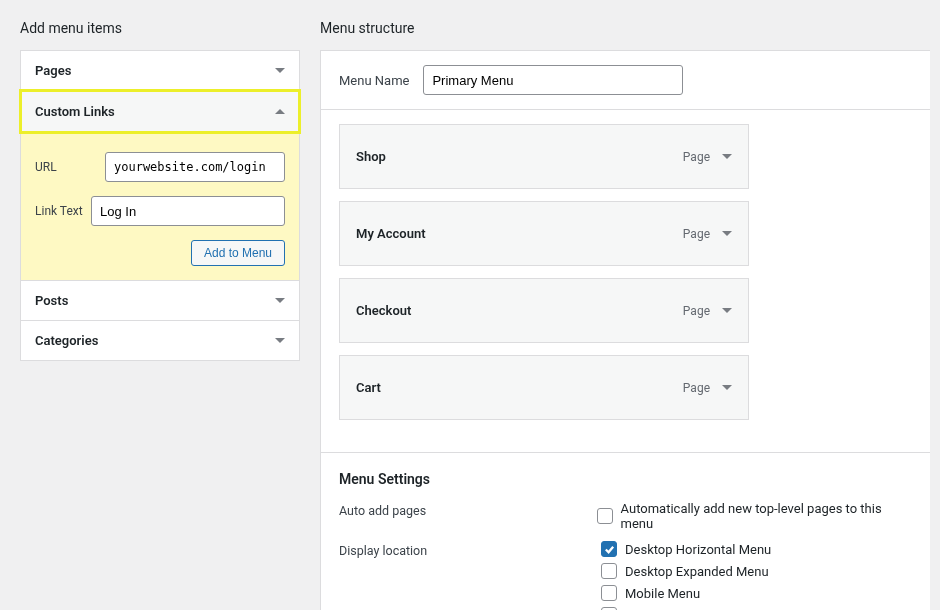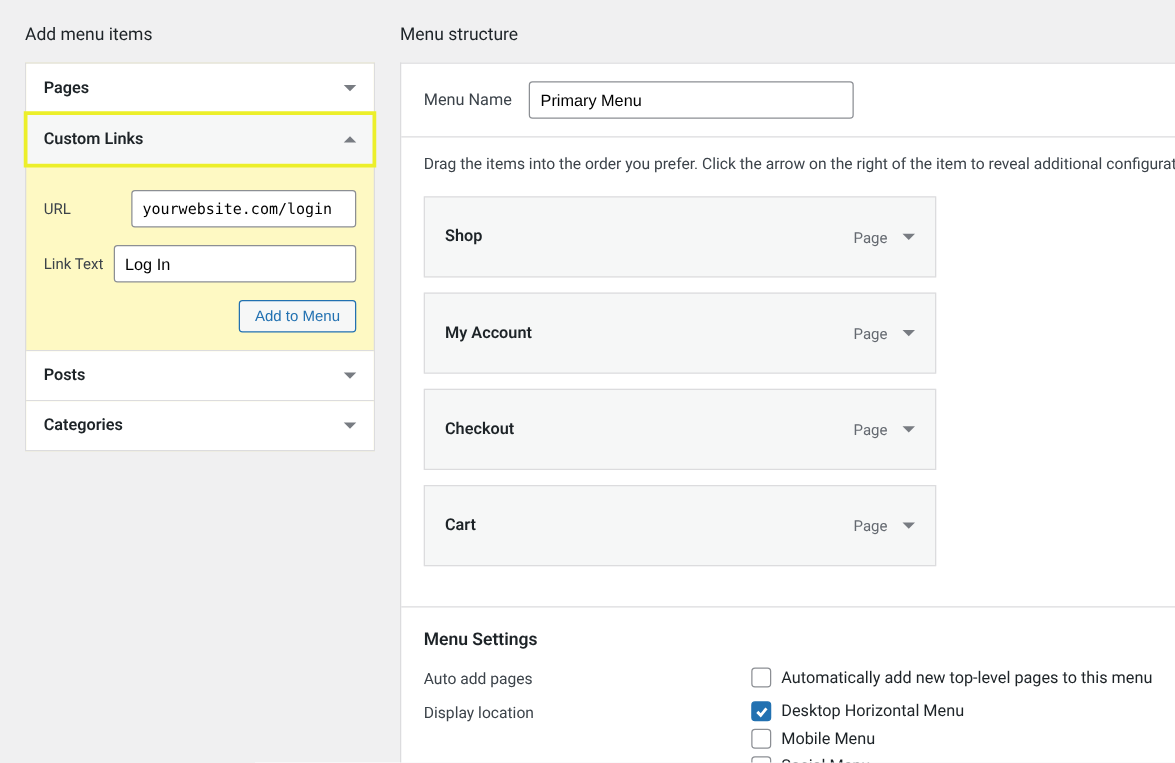--- a/index.html
+++ b/index.html
@@ -251,21 +251,20 @@
     <h2>Menu structure</h2>
 
     <div class="panel">
 
       <div class="panel-top">
         <label>Menu Name</label>
         <input type="text" value="Primary Menu" style="">
       </div>
 
       <div class="panel-body">
-        <div class="instruct">Drag the items into the order you prefer. Click the arrow on the right of the item to reveal additional configurat</div>
         <div id="menu-items-list">
             <div class="menu-item">
               <span class="name">Shop</span>
               <span class="meta">
                 <span>Page</span>
                 <span class="acc-arrow down"></span>
               </span>
             </div>
             <div class="menu-item">
               <span class="name">My Account</span>
@@ -310,20 +309,24 @@
               <label class="chk">
                 <span class="chk-box checked">
                   <svg viewBox="0 0 12 12">
                     <path d="M2 6 L5 9 L10 3"></path>
                   </svg>
                 </span>
                 <span>Desktop Horizontal Menu</span>
               </label>
               <label class="chk">
                 <span class="chk-box"></span>
+                <span>Desktop Expanded Menu</span>
+              </label>
+              <label class="chk">
+                <span class="chk-box"></span>
                 <span>Mobile Menu</span>
               </label>
               <label class="chk">
                 <span class="chk-box"></span>
                 <span>Social Menu</span>
               </label>
             </div>
         </div>
       </div>
 

